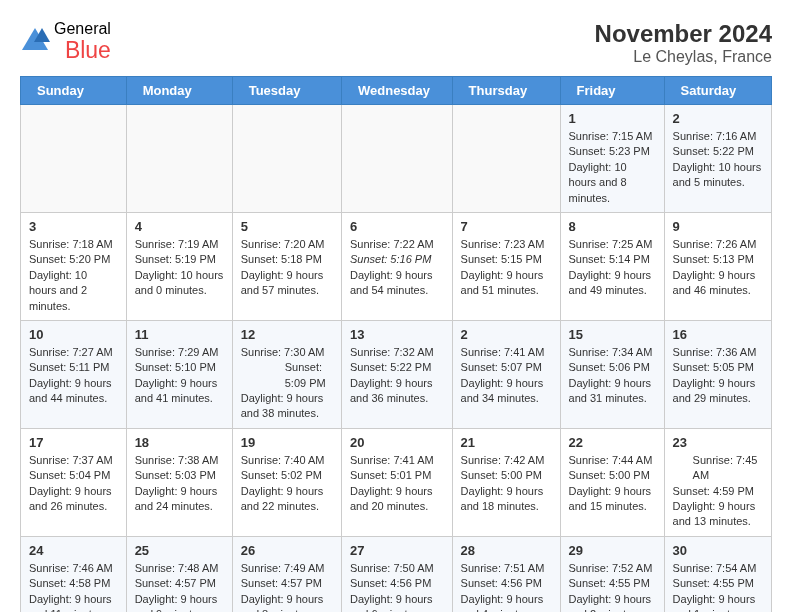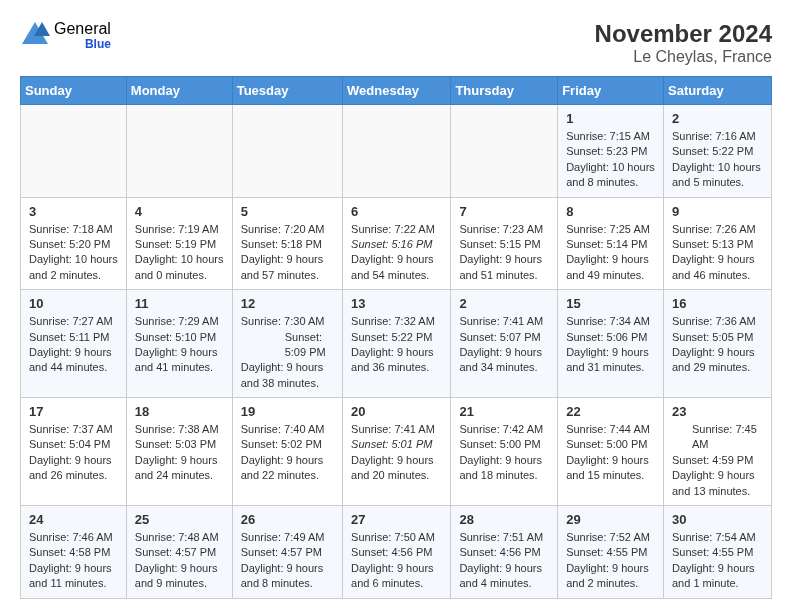--- a/index.html
+++ b/index.html
@@ -43,21 +43,21 @@
       font-size: 16px;
       color: #555;
     }
     table {
       width: 100%;
       border-collapse: collapse;
     }
     thead tr th {
       background: #4a90d9;
       color: #fff;
-      padding: 6px 4px;
+      padding: 6px 16px;
       font-size: 13px;
       text-align: left;
       border: 1px solid #3a7fc1;
     }
     tbody tr td {
       vertical-align: top;
       padding: 6px 8px;
       border: 1px solid #ccc;
       font-size: 11px;
       color: #333;
@@ -85,21 +85,21 @@
 <body>
 
 <div class="header">
   <div class="logo">
     <svg class="logo-icon" viewBox="0 0 30 30">
       <polygon points="15,2 28,24 2,24" fill="#4a90d9"></polygon>
       <polygon points="22,2 30,16 14,16" fill="#2a6db5"></polygon>
     </svg>
     <div class="logo-text">
       <span>General</span>
-      <span style="color:#1d4ed8;font-weight:bold;font-size:12px;">Blue</span>
+      <span style="color:#ef4444;font-weight:normal;font-size:23px;">Blue</span>
     </div>
   </div>
   <div class="title-section">
     <div class="month-title">November 2024</div>
     <div class="location">Le Cheylas, France</div>
   </div>
 </div>
 
 <table>
   <thead>
@@ -236,21 +236,21 @@
         </td>
         <td>
           <span class="day-num">19</span>
           <div style="line-height: 1.4;">Sunrise: 7:40 AM</div>
           <div style="line-height: 1.4;">Sunset: 5:02 PM</div>
           <div style="line-height: 1.4;">Daylight: 9 hours and 22 minutes.</div>
         </td>
         <td>
           <span class="day-num">20</span>
           <div style="line-height: 1.4;">Sunrise: 7:41 AM</div>
-          <div style="line-height: 1.4; font-style: italic;">Sunset: 5:01 PM</div>
+          <div style="line-height: 1.4;">Sunset: 5:01 PM</div>
           <div style="line-height: 1.4;">Daylight: 9 hours and 20 minutes.</div>
         </td>
         <td>
           <span class="day-num">21</span>
           <div style="line-height: 1.4;">Sunrise: 7:42 AM</div>
           <div style="line-height: 1.4;">Sunset: 5:00 PM</div>
           <div style="line-height: 1.4;">Daylight: 9 hours and 18 minutes.</div>
         </td>
         <td>
           <span class="day-num">22</span>

